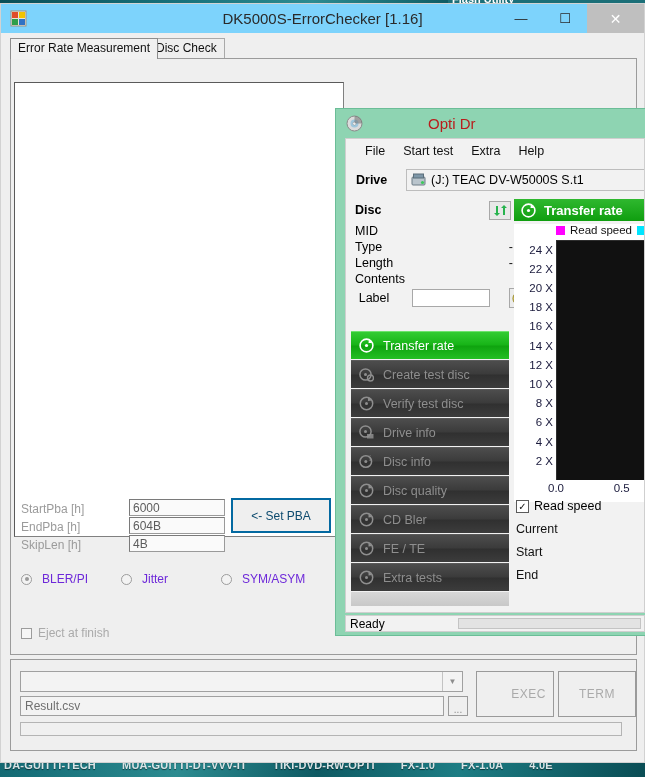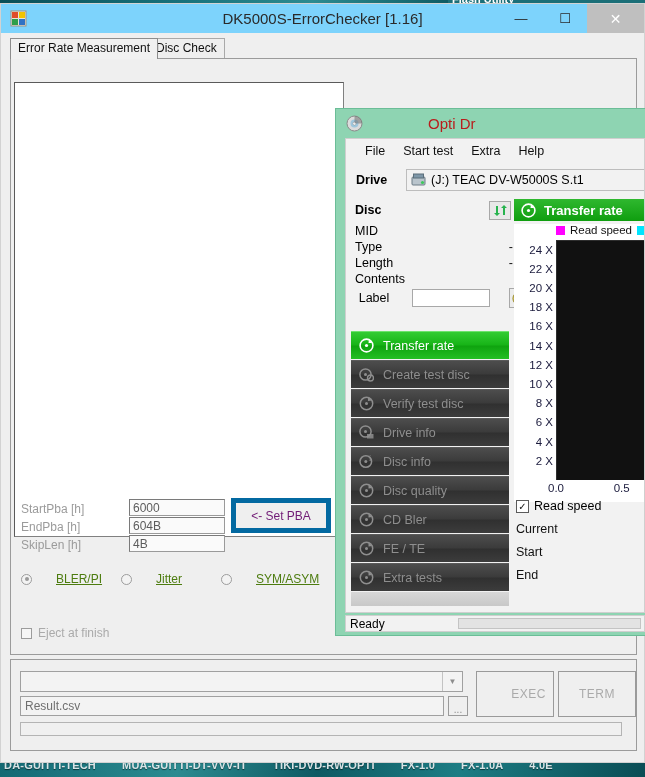--- a/index.html
+++ b/index.html
@@ -57,24 +57,24 @@
     background:#fff;border:1px solid #808080;box-sizing:border-box;
     border-top-color:#5a5a5a;border-left-color:#5a5a5a;}
 
   
   .pbarow{position:absolute;display:flex;align-items:flex-end;}
   .pbalabel{width:108px;color:#9b9b9b;font-size:12px;}
   .pbafield{width:96px;height:17px;background:#fafafa;border:1px solid #9a9a9a;
     box-sizing:border-box;font-size:12px;color:#5d5d5d;padding:1px 3px;
     border-top-color:#7a7a7a;border-left-color:#7a7a7a;}
   #setpba{position:absolute;left:230px;top:494px;width:100px;height:35px;
-    background:#efefef;border:5px solid #0369a1;box-sizing:border-box;
-    color:#701a75;font-size:12px;display:flex;align-items:center;justify-content:center;}
-  .radiorow{position:absolute;top:568px;display:flex;align-items:center;gap:24px;
-    color:#4d7c0f;font-size:12px;text-decoration:underline;}
+    background:#efefef;border:2px solid #0369a1;box-sizing:border-box;
+    color:#0c4a6e;font-size:12px;display:flex;align-items:center;justify-content:center;}
+  .radiorow{position:absolute;top:568px;display:flex;align-items:center;gap:10px;
+    color:#6d28d9;font-size:12px;}
   .radio{width:11px;height:11px;border-radius:50%;border:1px solid #9c9c9c;
     background:#f3f3f3;box-sizing:border-box;position:relative;}
   .radio.on::after{content:"";position:absolute;left:2.5px;top:2.5px;width:4px;height:4px;
     border-radius:50%;background:#9a9a9a;}
   #ejectrow{position:absolute;left:20px;top:622px;display:flex;align-items:center;gap:6px;
     color:#aaa;font-size:12px;}
   .chkbox{width:11px;height:11px;border:1px solid #9c9c9c;background:#f6f6f6;box-sizing:border-box;}
 
   
   #bottombar{position:absolute;left:9px;top:655px;width:627px;height:92px;

